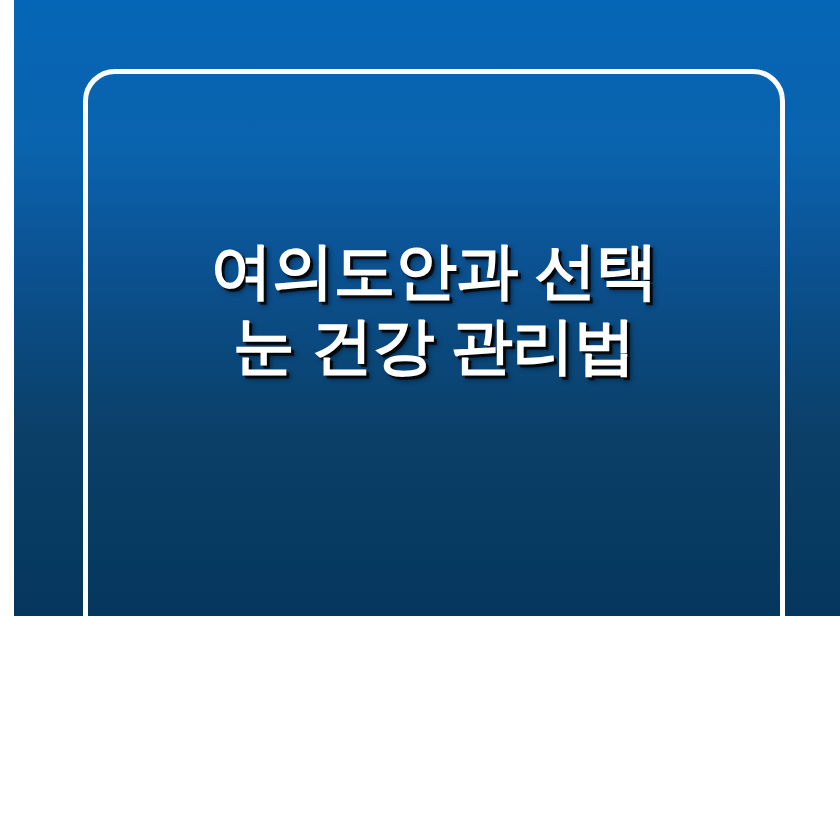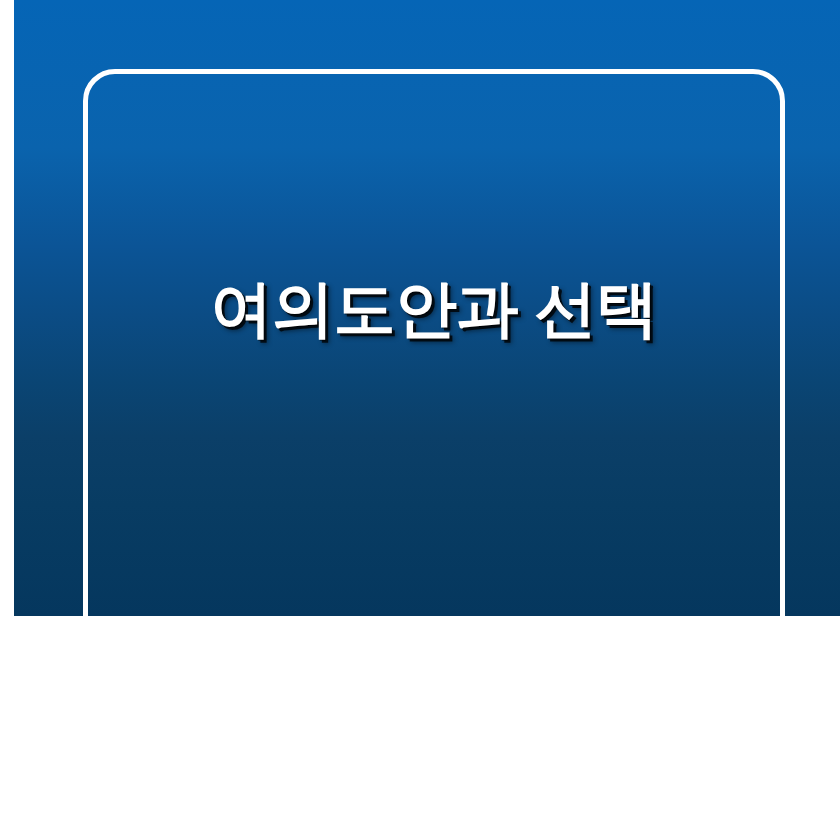--- a/index.html
+++ b/index.html
@@ -74,15 +74,16 @@
 </style>
 </head>
 <body>
 
 <div id="poster">
 
   <div id="inner-frame"></div>
 
   <div id="headline">
     <span class="headline-line">여의도안과 선택</span>
+    <span class="headline-line">눈 건강 관리법</span>
   </div>
 
 </div>
 
 </body></html>

